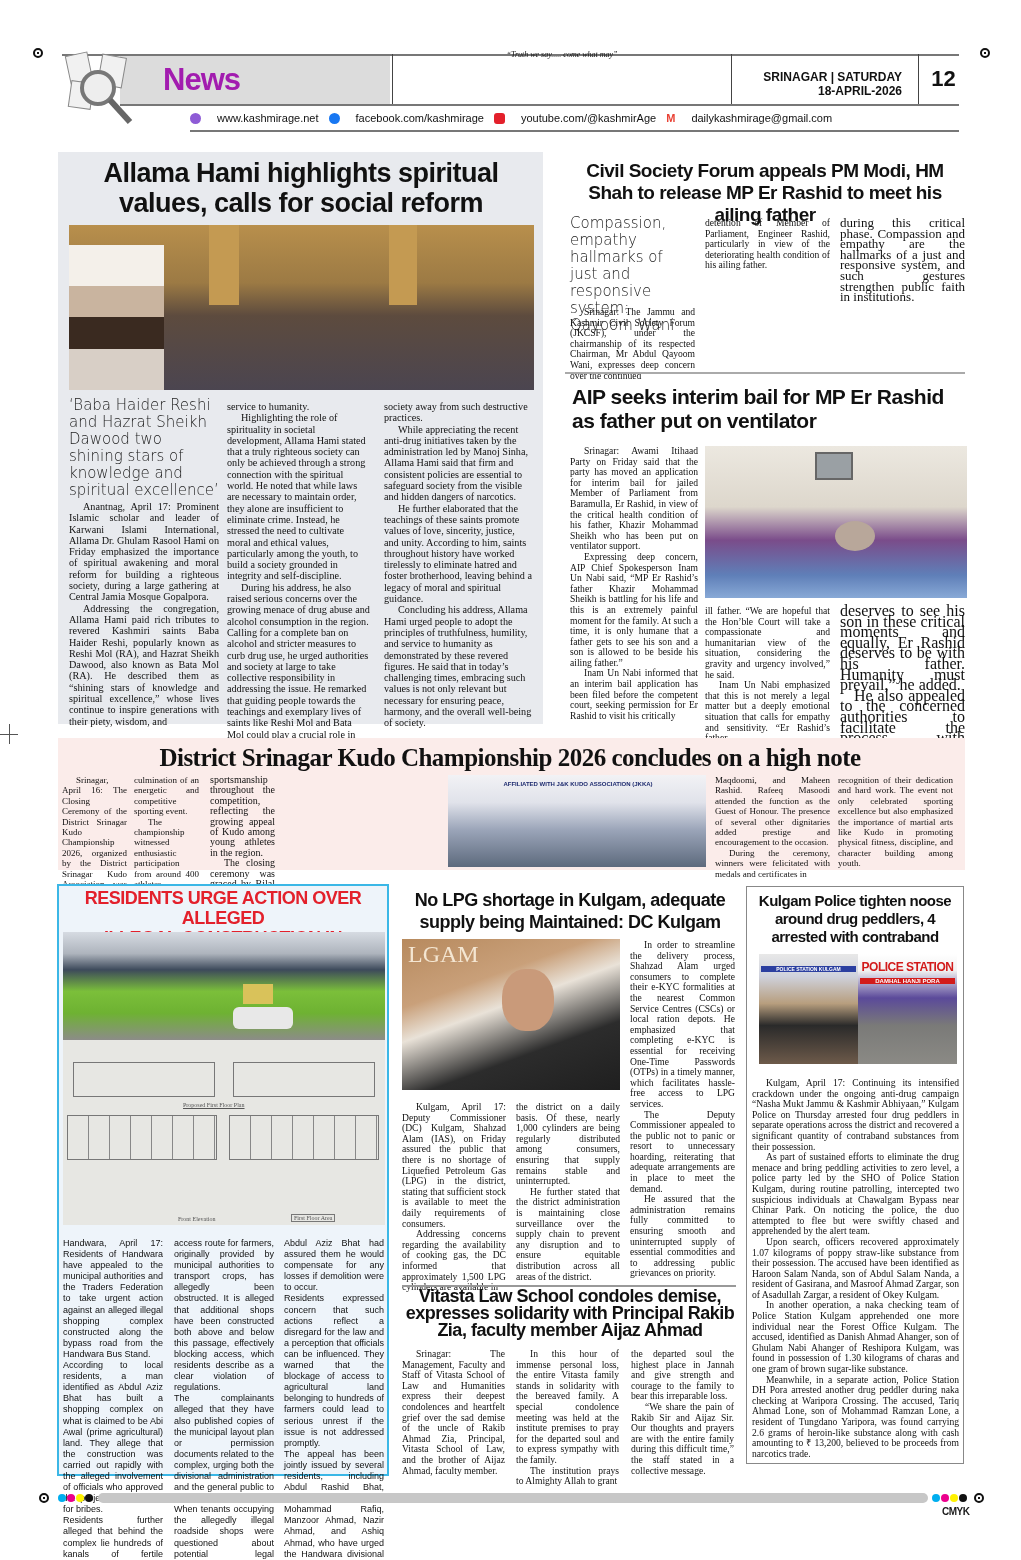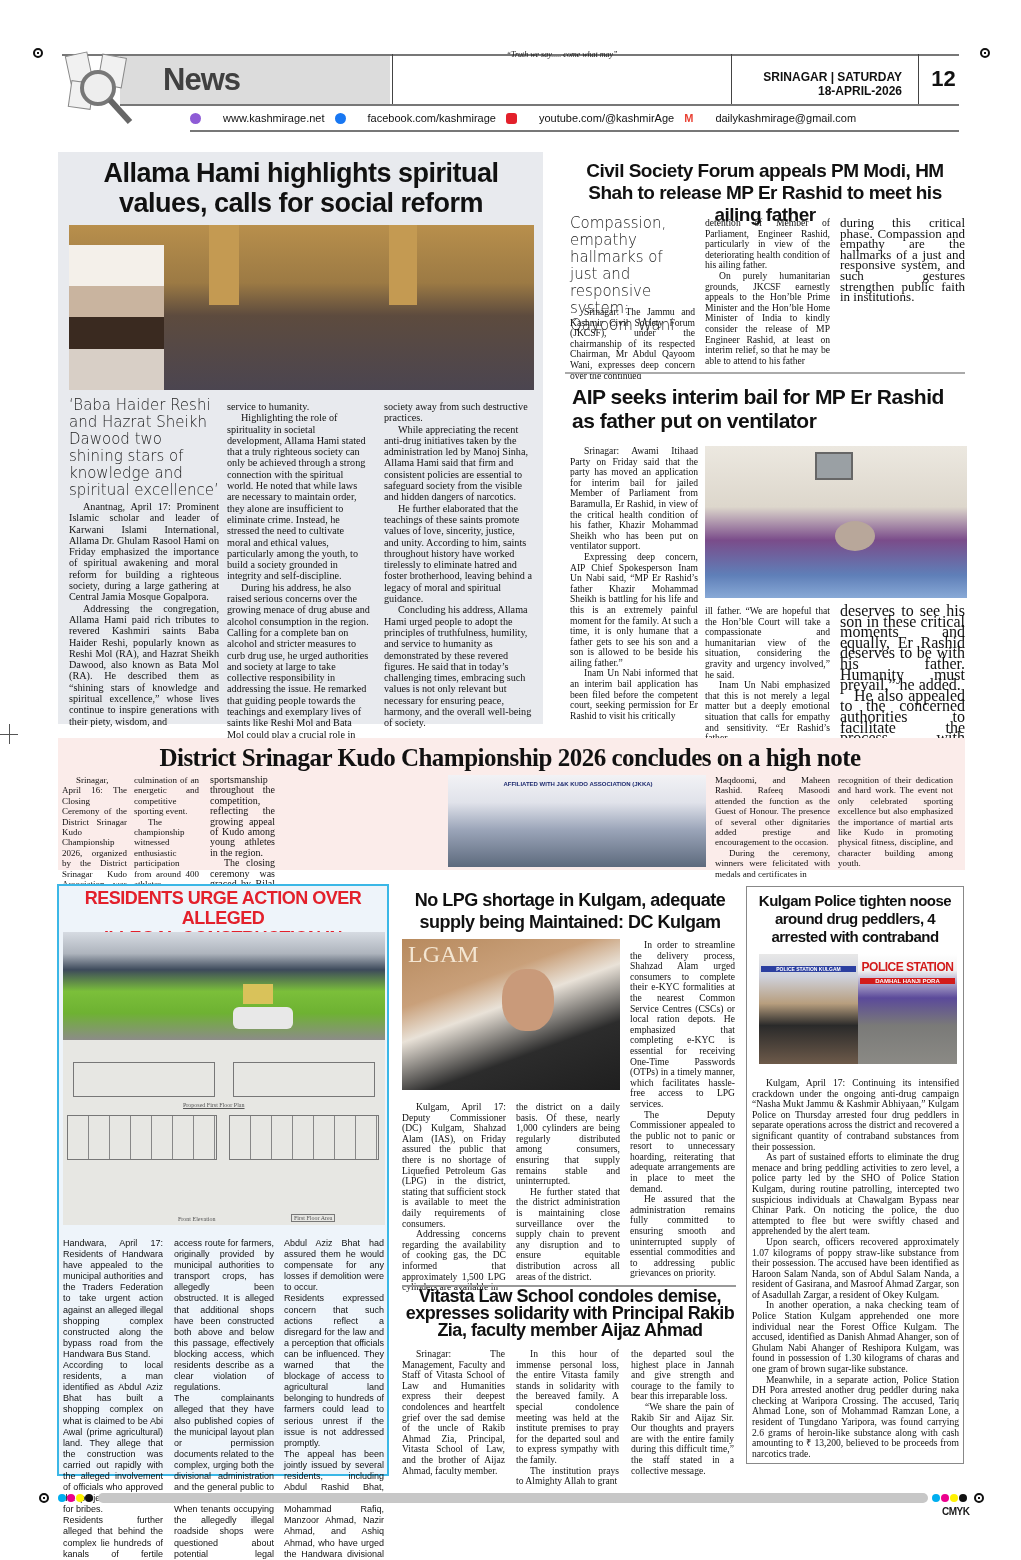--- a/index.html
+++ b/index.html
@@ -2,30 +2,30 @@
 <html><head>
 <meta charset="utf-8">
 <style>
 *{box-sizing:border-box;margin:0;padding:0}
 body{width:1021px;height:1560px;background:#fff;font-family:"Liberation Serif",serif;color:#111;position:relative;overflow:hidden}
 .abs{position:absolute}
 .reg{position:absolute;width:10px;height:10px;border-radius:50%;border:2px solid #111;background:radial-gradient(circle,#111 30%,#fff 32%)}
 
 .hdr-rule{position:absolute;left:62px;right:62px;height:2px;background:#777}
 .news-box{position:absolute;left:120px;top:56px;width:270px;height:48px;background:#dcdcdc}
-.news-label{position:absolute;left:163px;top:62px;font-family:"Liberation Sans",sans-serif;font-weight:bold;font-size:31px;color:#404040;letter-spacing:-1px}
+.news-label{position:absolute;left:163px;top:62px;font-family:"Liberation Sans",sans-serif;font-weight:bold;font-size:31px;color:#a21caf;letter-spacing:-1px}
 .mag{position:absolute;left:60px;top:48px;width:80px;height:80px}
 .masthead{position:absolute;left:392px;top:54px;width:340px;height:50px;border-left:1px solid #444;border-right:1px solid #444;text-align:center}
 .mh-title{font-family:"Liberation Serif",serif;font-size:44px;line-height:44px;letter-spacing:-1px;color:#111}
 .mh-title .age{color:#e3202b}
 .mh-tag{font-family:"Liberation Serif",serif;font-style:italic;font-size:8px;margin-top:-4px}
 .dateline{position:absolute;left:742px;top:70px;width:160px;text-align:right;font-family:"Liberation Sans",sans-serif;font-weight:bold;font-size:12px;line-height:14px}
 .pageno{position:absolute;left:918px;top:54px;width:50px;height:50px;border-left:1px solid #444;font-family:"Liberation Sans",sans-serif;font-weight:bold;font-size:22px;display:flex;align-items:center;justify-content:center}
 .social{position:absolute;left:190px;top:112px;display:flex;gap:10px;font-family:"Liberation Sans",sans-serif;font-size:11px;align-items:center}
-.social .it{display:flex;align-items:center;gap:22px}
+.social .it{display:flex;align-items:center;gap:16px}
 .ic{display:inline-block;width:11px;height:11px;border-radius:50%}
 
 .box-grey{position:absolute;background:#e8eaee}
 .box-pink{position:absolute;background:#fbecea}
 h1.hl{font-family:"Liberation Sans",sans-serif;font-weight:900;text-align:center;color:#111;letter-spacing:-0.5px}
 .body{font-family:"Liberation Serif",serif;font-size:10.2px;line-height:11.3px;text-align:justify;color:#111}
 .body p{text-indent:14px}
 .body p.ni{text-indent:0}
 .col{position:absolute}
 .deck{font-family:"DejaVu Sans",sans-serif;font-weight:200;font-size:15px;line-height:17px;color:#222}
@@ -103,21 +103,20 @@
   <p>Concluding his address, Allama Hami urged people to adopt the principles of truthfulness, humility, and service to humanity as demonstrated by these revered figures. He said that in today’s challenging times, embracing such values is not only relevant but necessary for ensuring peace, harmony, and the overall well-being of society.</p>
 </div>
 
 <h1 class="hl abs" style="left:565px;top:160px;width:400px;font-size:19px;line-height:22px;font-family:'Liberation Sans',sans-serif;font-stretch:condensed">Civil Society Forum appeals PM Modi, HM Shah to release MP Er Rashid to meet his ailing father</h1>
 <div class="col deck" style="left:570px;top:215px;width:120px">Compassion, empathy hallmarks of just and responsive system: Qayoom Wani</div>
 <div class="col body" style="left:570px;top:307px;width:125px;font-size:9.6px;line-height:10.6px">
   <p>Srinagar: The Jammu and Kashmir Civil Society Forum (JKCSF), under the chairmanship of its respected Chairman, Mr Abdul Qayoom Wani, expresses deep concern over the continued</p>
 </div>
 <div class="col body" style="left:705px;top:218px;width:125px;font-size:9.6px;line-height:10.6px">
   <p class="ni">detention of Member of Parliament, Engineer Rashid, particularly in view of the deteriorating health condition of his ailing father.</p>
-  <p>On purely humanitarian grounds, JKCSF earnestly appeals to the Hon’ble Prime Minister and the Hon’ble Home Minister of India to kindly consider the release of MP Engineer Rashid, at least on interim relief, so that he may be able to attend to his father</p>
 </div>
 <div class="col body" style="left:840px;top:218px;width:125px;font-size:13px;line-height:10.6px">
   <p class="ni">during this critical phase. Compassion and empathy are the hallmarks of a just and responsive system, and such gestures strengthen public faith in institutions.</p>
 </div>
 <div class="abs" style="left:565px;top:372px;width:400px;height:2px;background:#aaa"></div>
 
 <h1 class="hl abs" style="left:572px;top:385px;width:390px;font-size:21px;line-height:24px;text-align:left">AIP seeks interim bail for MP Er Rashid as father put on ventilator</h1>
 <div class="col body" style="left:570px;top:446px;width:128px;font-size:9.6px;line-height:10.6px">
   <p>Srinagar: Awami Itihaad Party on Friday said that the party has moved an application for interim bail for jailed Member of Parliament from Baramulla, Er Rashid, in view of the critical health condition of his father, Khazir Mohammad Sheikh who has been put on ventilator support.</p>
   <p>Expressing deep concern, AIP Chief Spokesperson Inam Un Nabi said, “MP Er Rashid’s father Khazir Mohammad Sheikh is battling for his life and this is an extremely painful moment for the family. At such a time, it is only humane that a father gets to see his son and a son is allowed to be beside his ailing father.”</p>

